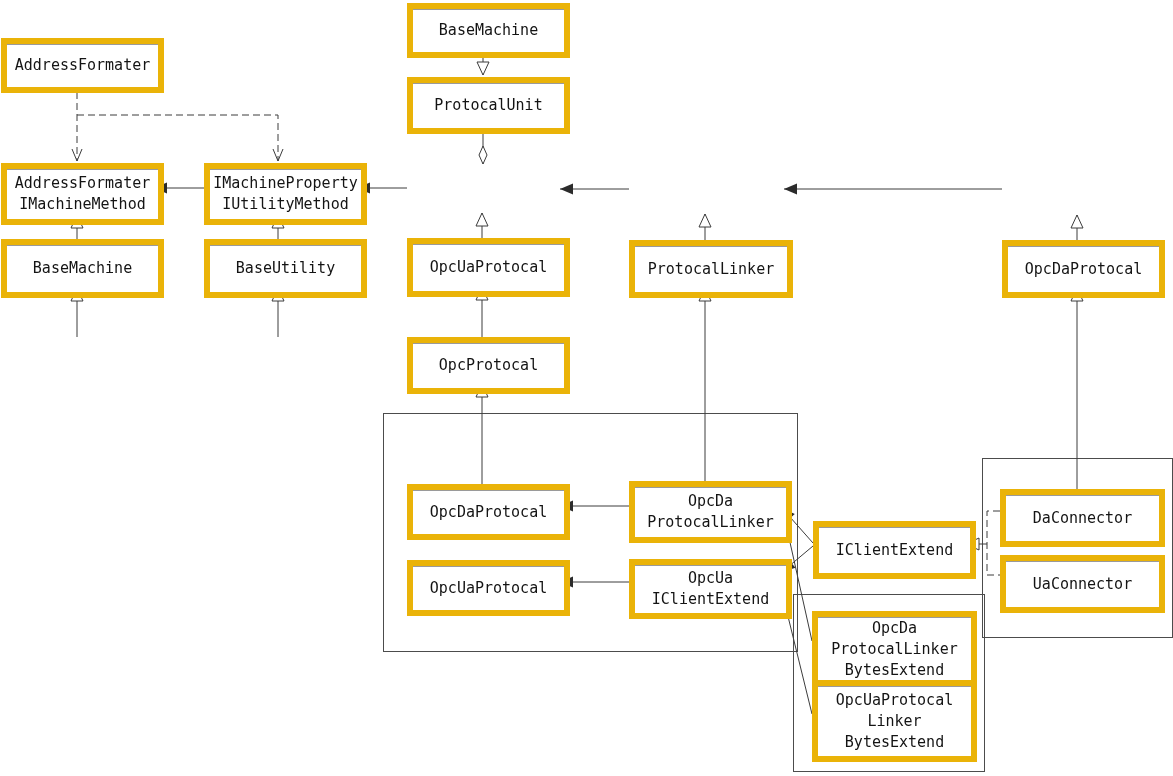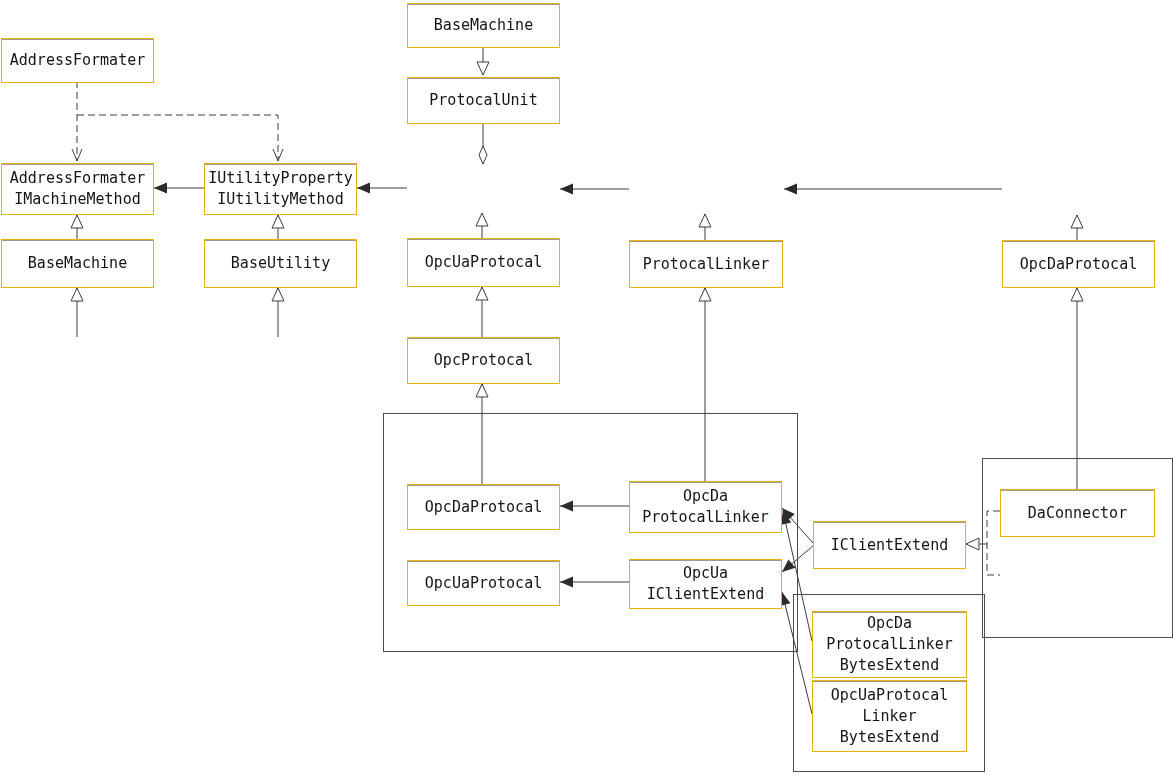--- a/index.html
+++ b/index.html
@@ -1,20 +1,20 @@
 <!DOCTYPE html>
 <html><head>
 <meta charset="utf-8">
 <style>
   html,body{margin:0;padding:0;background:#ffffff;}
   #canvas{position:relative;width:1173px;height:776px;background:#ffffff;overflow:hidden;
           font-family:"DejaVu Sans Mono","Liberation Mono",monospace;}
   .group{position:absolute;border:1px solid #4c4c4c;background:transparent;z-index:1;}
   svg.edges{position:absolute;left:0;top:0;z-index:2;}
-  .node{position:absolute;z-index:3;background:#ffffff;border:1px solid #eab308;
+  .node{position:absolute;z-index:3;background:#ffffff;border:6px solid #eab308;
         box-shadow:inset 0 1px 0 #9a9a9a;
         display:flex;align-items:center;justify-content:center;text-align:center;
         font-size:15px;line-height:1.4;color:#141414;white-space:pre-line;}
   .edge{stroke:#3c3c3c;stroke-width:1;fill:none;}
   .dashed{stroke-dasharray:7 4;}
 </style>
 </head>
 <body>
 
 <div id="canvas">
@@ -70,36 +70,37 @@
     <line class="edge" x1="813" y1="546" x2="782" y2="572" marker-end="url(#mf)"></line>
     <line class="edge" x1="812" y1="641" x2="783" y2="511" marker-end="url(#mf)"></line>
     <line class="edge" x1="812" y1="714" x2="782" y2="592" marker-end="url(#mf)"></line>
   </svg>
 
   <div class="node" style="left:407px;top:3px;width:151px;height:43px">BaseMachine</div>
   <div class="node" style="left:407px;top:77px;width:151px;height:45px">ProtocalUnit</div>
   <div class="node" style="left:1px;top:38px;width:151px;height:43px">AddressFormater</div>
   <div class="node" style="left:1px;top:163px;width:151px;height:50px">AddressFormater
 IMachineMethod</div>
-  <div class="node" style="left:204px;top:163px;width:151px;height:50px">IUtilityProperty
+  <div class="node" style="left:204px;top:163px;width:151px;height:50px">IMachineProperty
 IUtilityMethod</div>
   <div class="node" style="left:1px;top:239px;width:151px;height:47px">BaseMachine</div>
   <div class="node" style="left:204px;top:239px;width:151px;height:47px">BaseUtility</div>
   <div class="node" style="left:407px;top:238px;width:151px;height:47px">OpcUaProtocal</div>
   <div class="node" style="left:629px;top:240px;width:152px;height:46px">ProtocalLinker</div>
   <div class="node" style="left:1002px;top:240px;width:151px;height:46px">OpcDaProtocal</div>
   <div class="node" style="left:407px;top:337px;width:151px;height:45px">OpcProtocal</div>
   <div class="node" style="left:407px;top:484px;width:151px;height:44px">OpcDaProtocal</div>
   <div class="node" style="left:629px;top:481px;width:151px;height:50px">OpcDa
 ProtocalLinker</div>
   <div class="node" style="left:407px;top:560px;width:151px;height:44px">OpcUaProtocal</div>
   <div class="node" style="left:629px;top:559px;width:151px;height:48px">OpcUa
 IClientExtend</div>
   <div class="node" style="left:1000px;top:489px;width:153px;height:46px">DaConnector</div>
   <div class="node" style="left:813px;top:521px;width:151px;height:46px">IClientExtend</div>
+  <div class="node" style="left:1000px;top:555px;width:153px;height:46px">UaConnector</div>
   <div class="node" style="left:812px;top:611px;width:153px;height:65px">OpcDa
 ProtocalLinker
 BytesExtend</div>
   <div class="node" style="left:812px;top:680px;width:153px;height:70px">OpcUaProtocal
 Linker
 BytesExtend</div>
 
 </div>
 
 </body></html>

